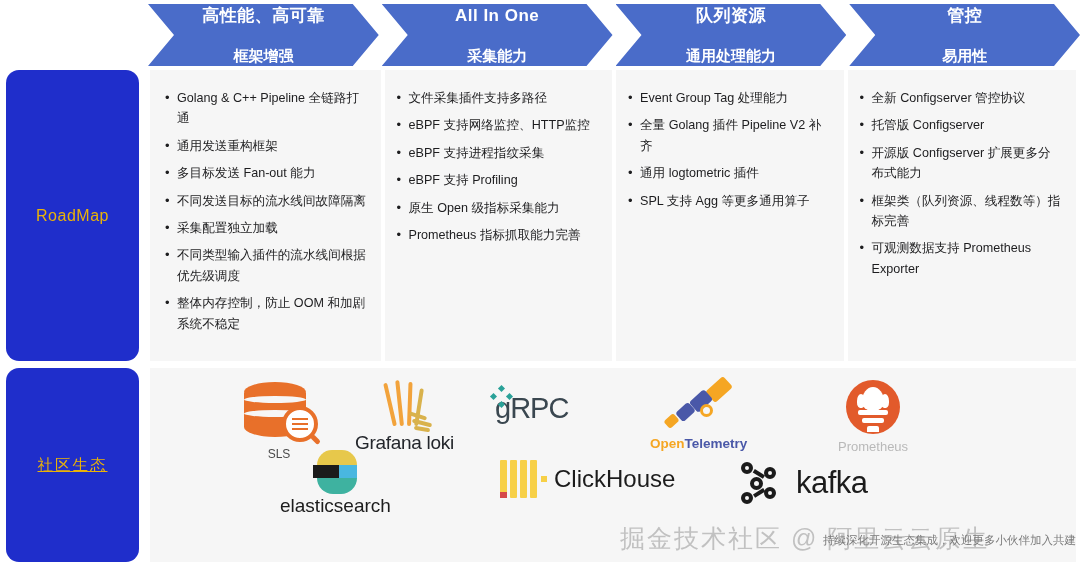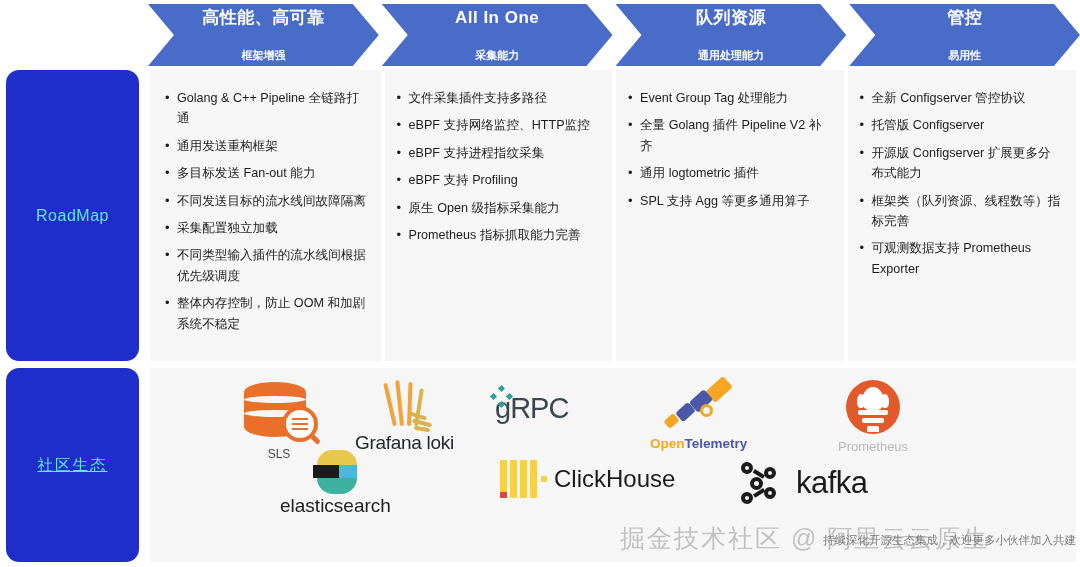--- a/index.html
+++ b/index.html
@@ -30,31 +30,31 @@
   }
   .arrow.first {
     clip-path: polygon(0 0, calc(100% - 26px) 0, 100% 50%, calc(100% - 26px) 100%, 0 100%, 26px 50%);
   }
   .arrow.last { margin-right: 0; }
   .arrow-title {
     font-size: 17px; font-weight: bold; letter-spacing: .5px;
     line-height: 1.15; text-align:center;
   }
   .arrow-sub {
-    font-size: 11px; font-weight: bold; margin-top: 2px;
+    font-size: 15px; font-weight: bold; margin-top: 2px;
     line-height: 1.15; text-align:center;
   }
 
   
   .rail {
     position: absolute; left: 6px;
     width: 133px;
     background: #1f2ecb;
     border-radius: 13px;
-    color: #5eead4;
+    color: #eab308;
     display: flex; align-items: center; justify-content: center;
     font-size: 16px;
     letter-spacing: .5px;
   }
   .rail.roadmap { top: 70px; height: 291px; }
   .rail.eco { top: 368px; height: 194px; font-size: 15.5px; letter-spacing: 2px; text-decoration: underline; }
 
   
   .panel {
     position: absolute; left: 150px; top: 70px;

